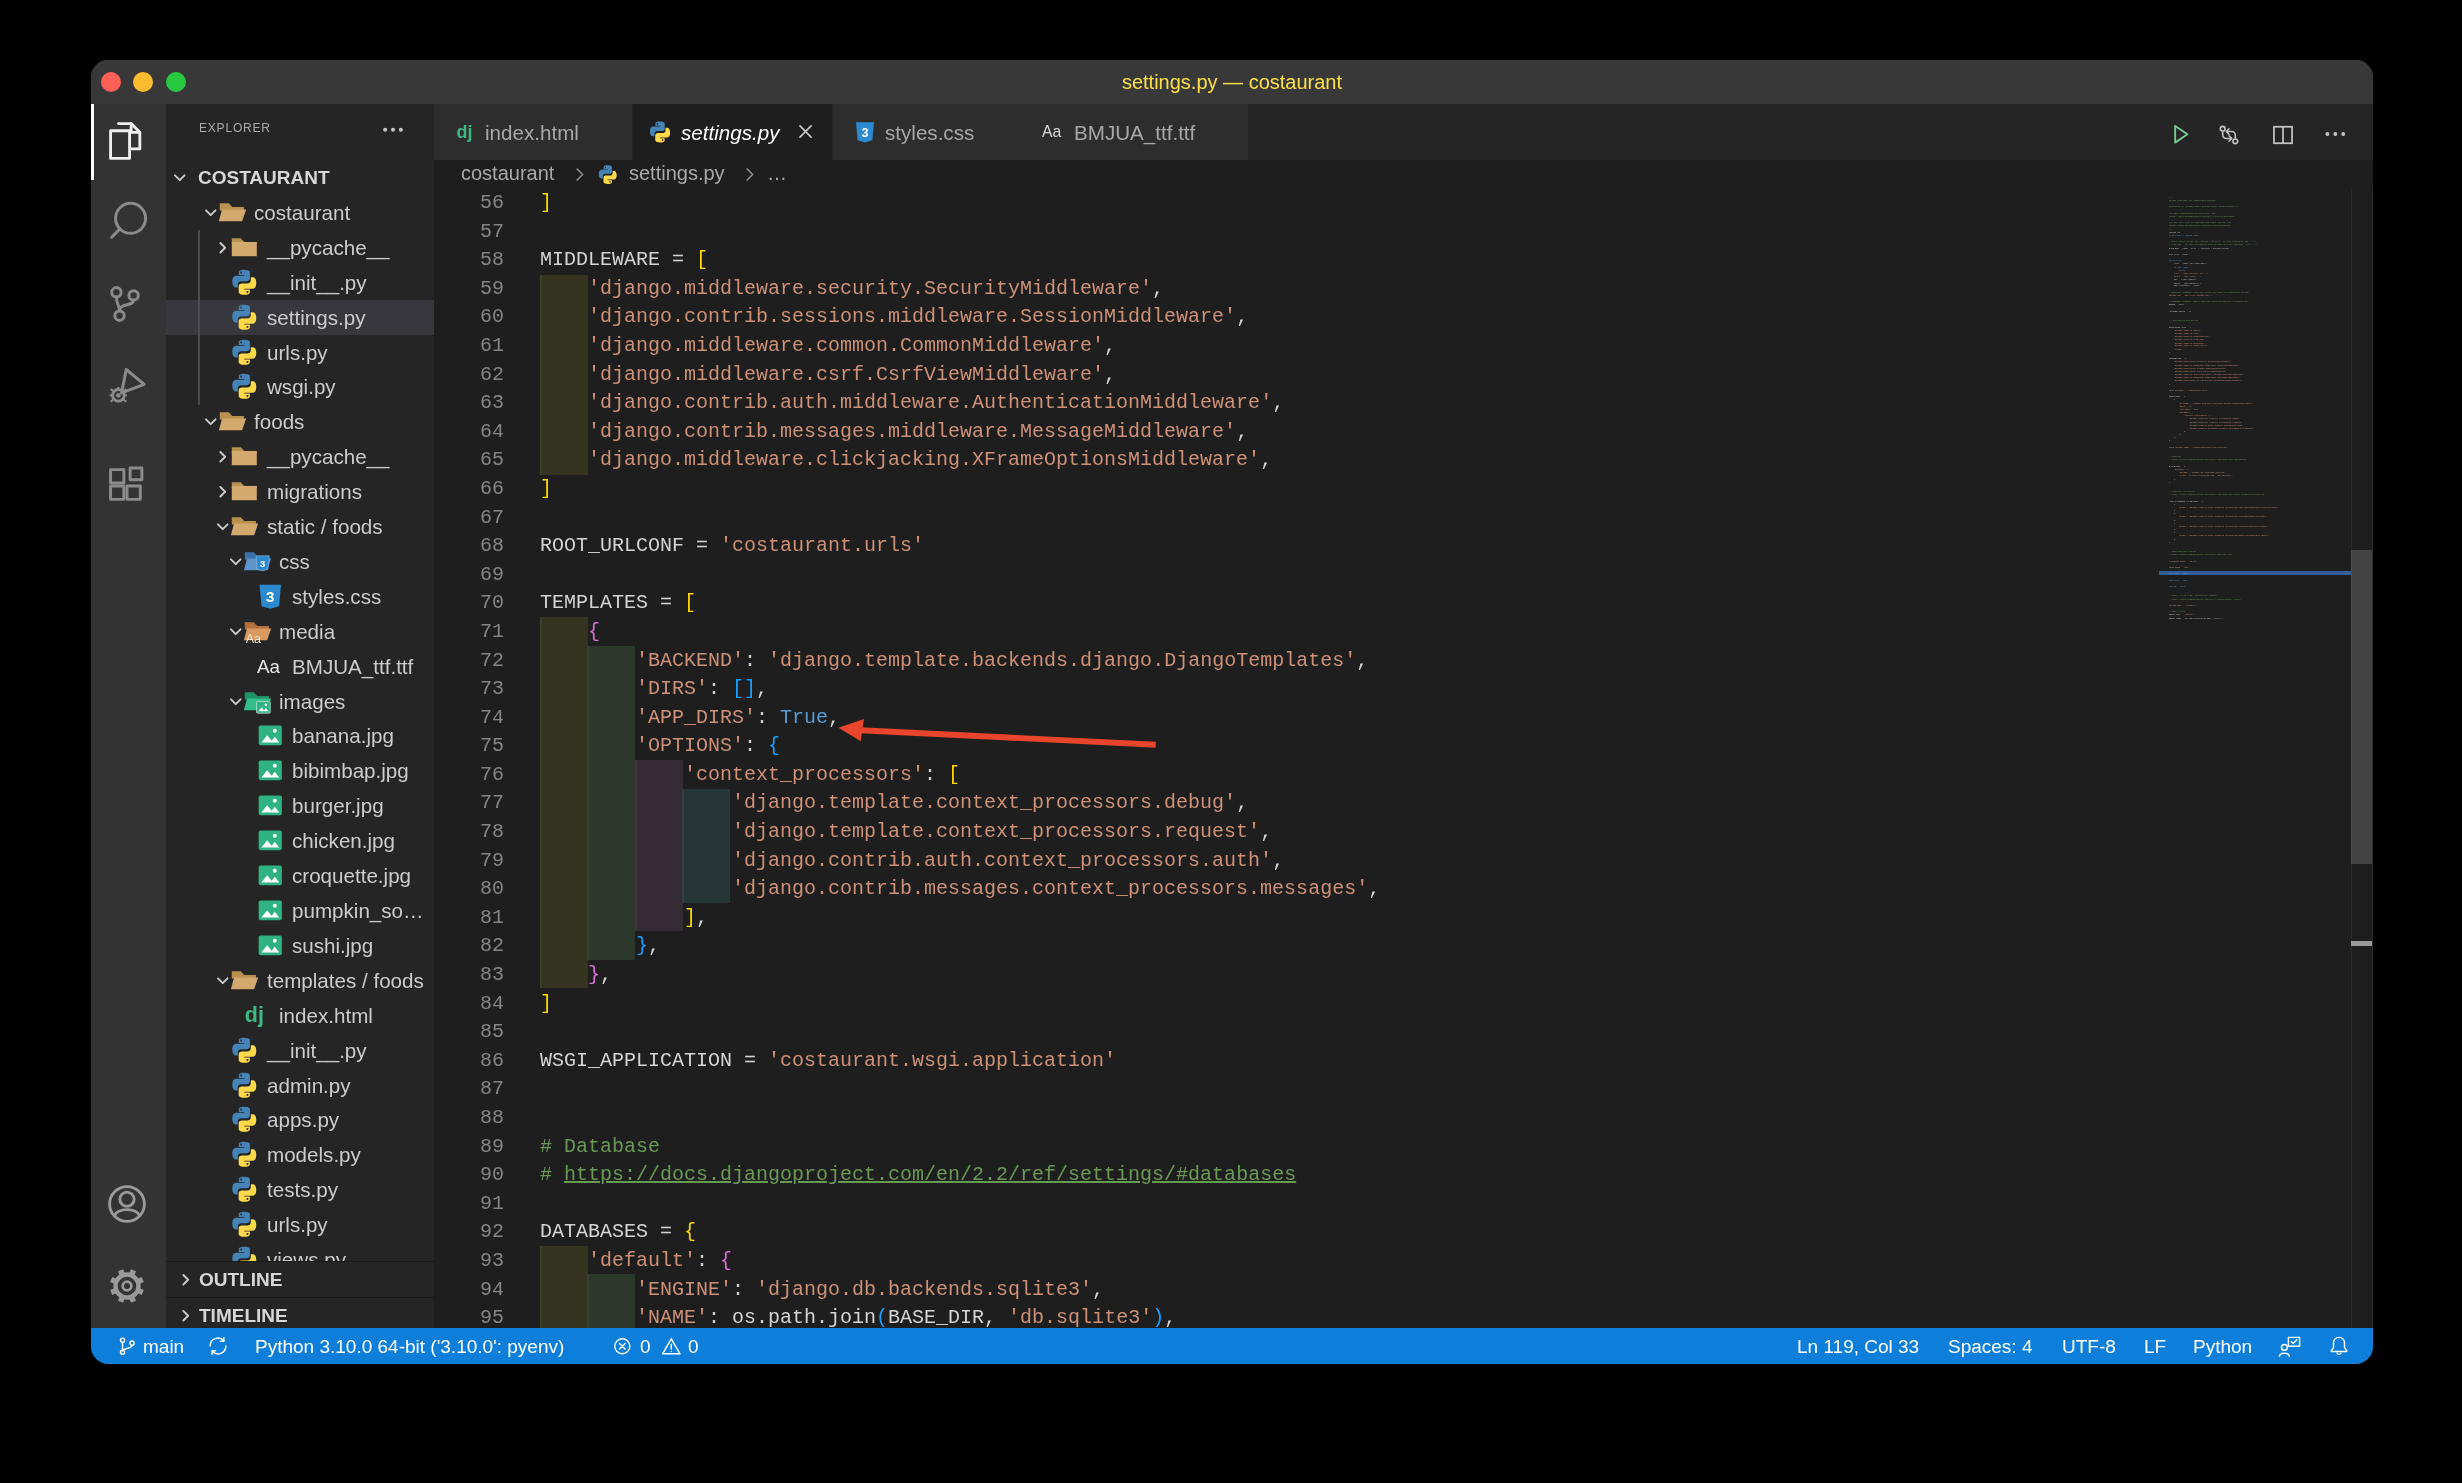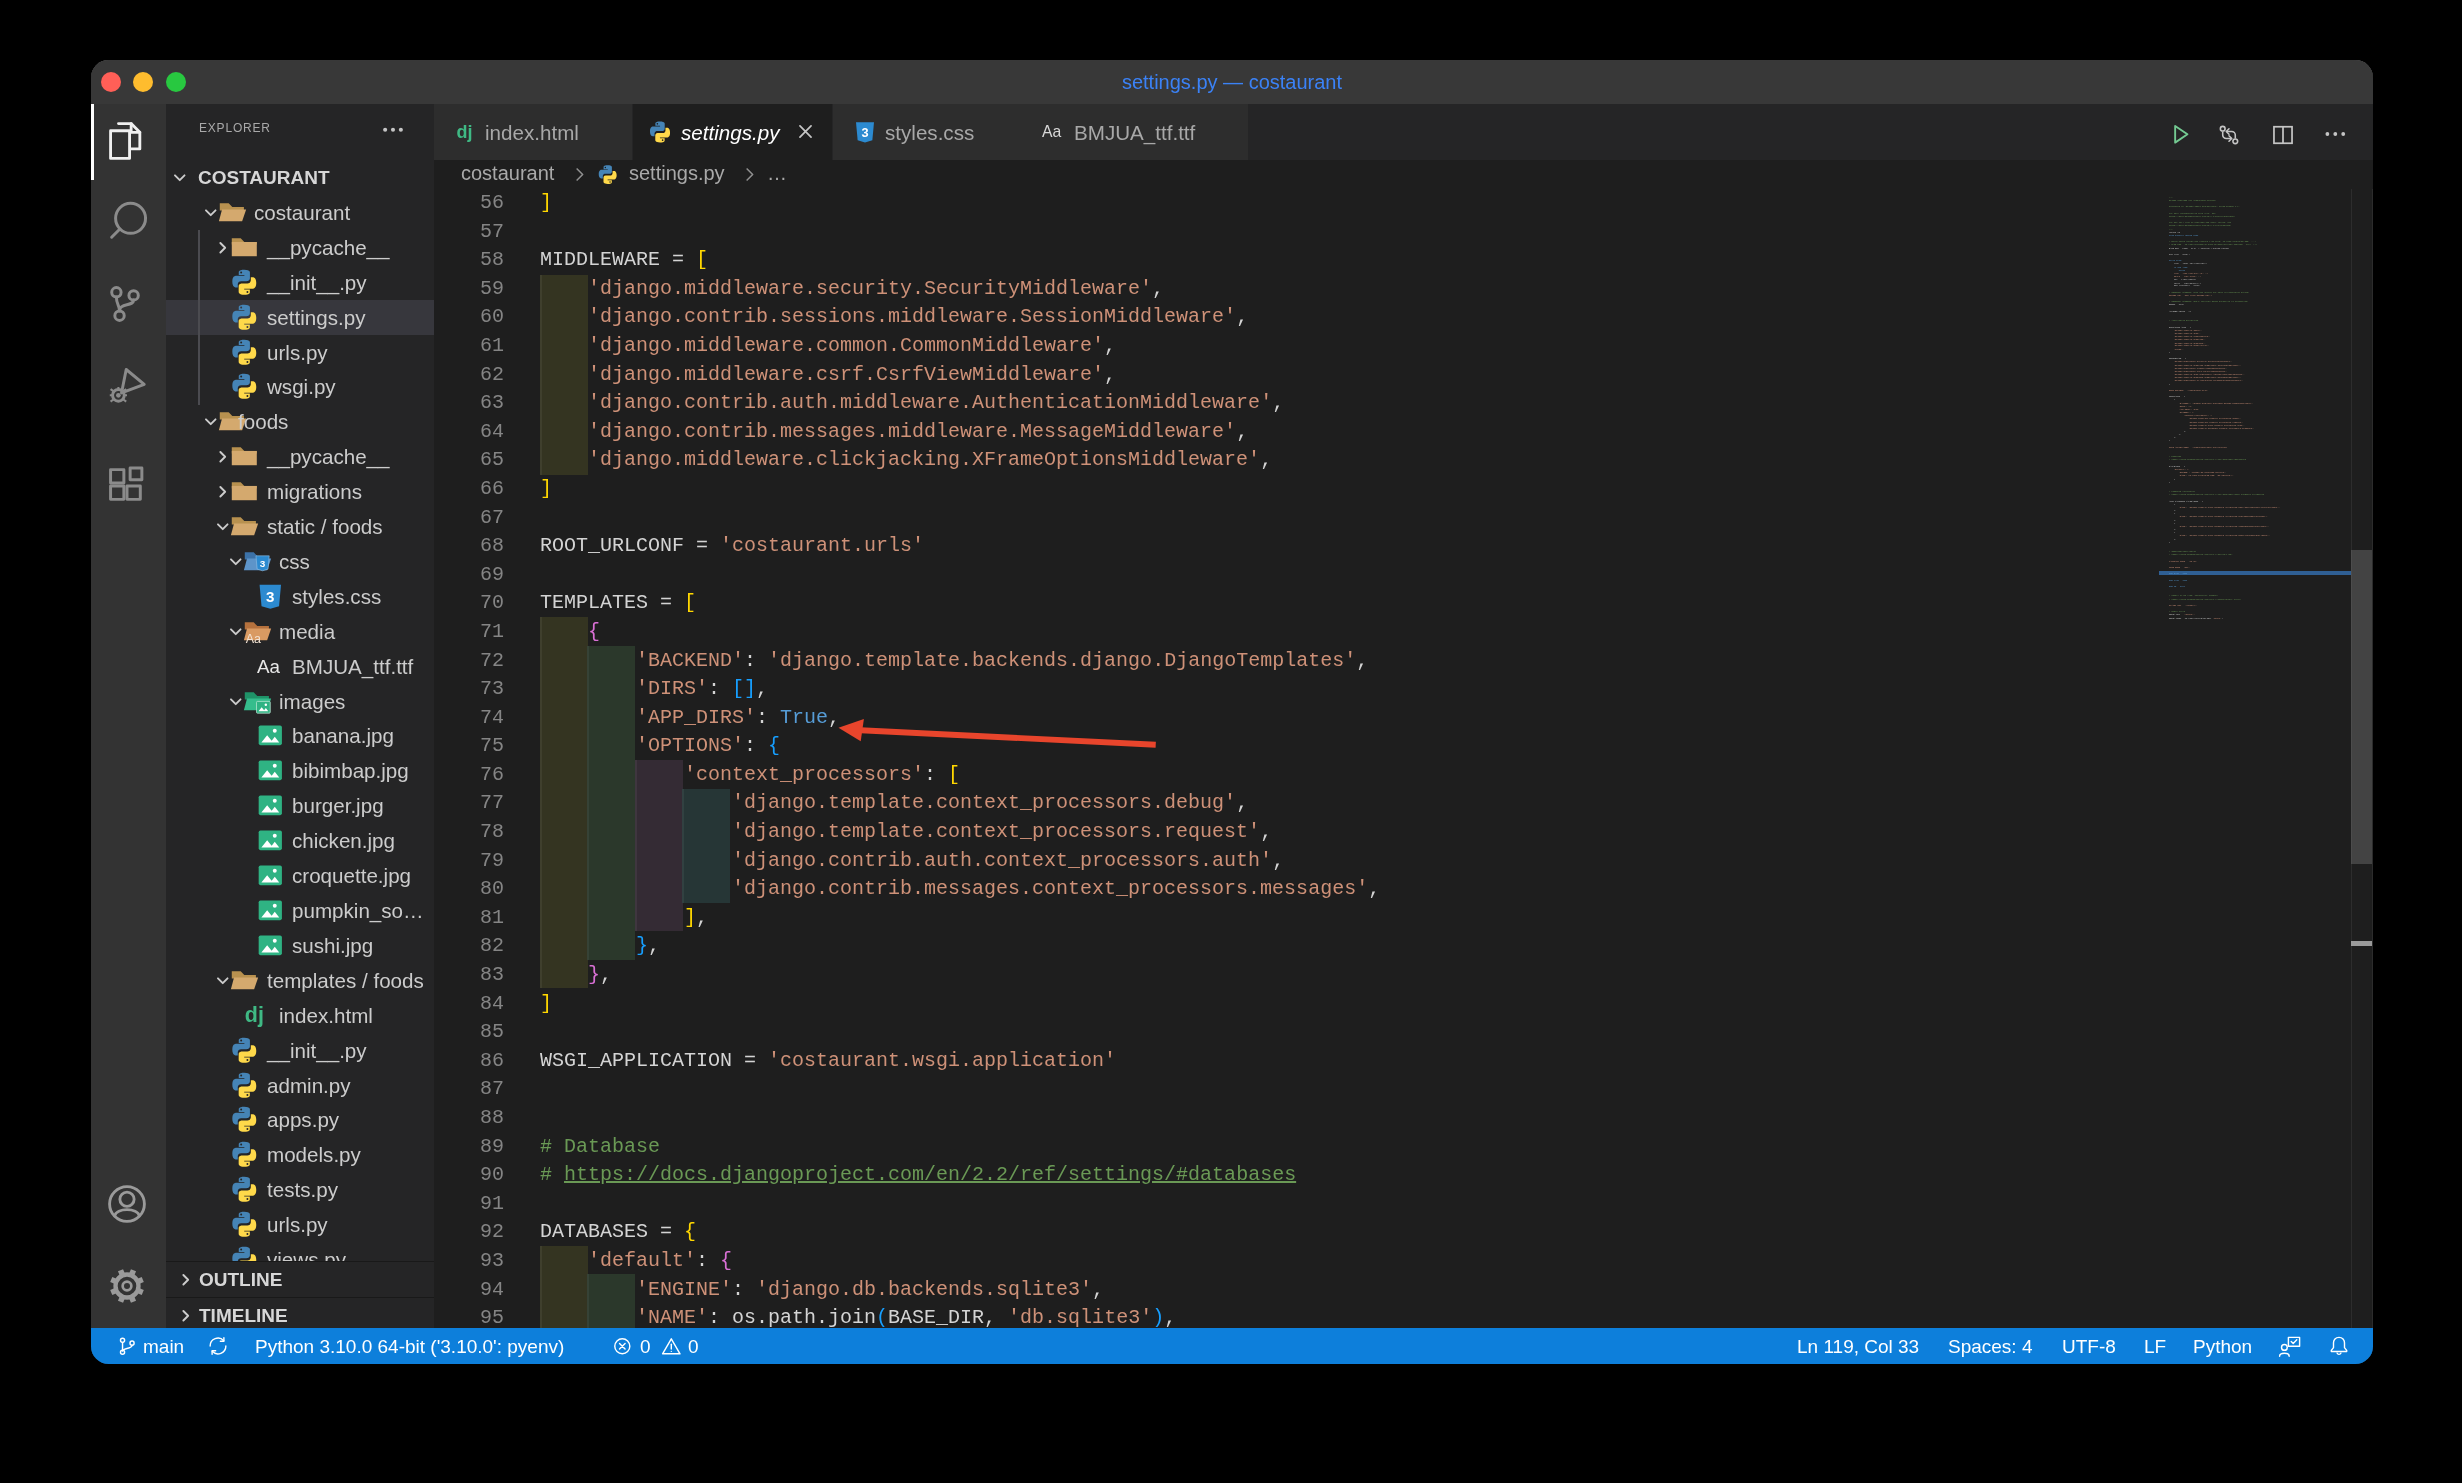--- a/index.html
+++ b/index.html
@@ -1,19 +1,19 @@
 <!DOCTYPE html>
 <html style="font-size:12.7px"><head><meta charset="utf-8"><style>
 *{margin:0;padding:0;box-sizing:border-box}
 html,body{width:2462px;height:1483px;background:#000;overflow:hidden}
 body{font-family:"Liberation Sans",sans-serif;position:relative}
 #win{position:absolute;left:91px;top:60px;width:2282px;height:1304px;background:#1e1e1e;border-radius:17.5px;overflow:hidden;box-shadow:inset 0 0.8px 0 rgba(255,255,255,.28), inset 0 0 0 0.8px rgba(255,255,255,.08)}
 .abs{position:absolute}
 #titlebar{left:0;top:0;width:2282px;height:44px;background:#383838}
-#titletext{left:0;top:0;width:2282px;height:44px;line-height:45px;text-align:center;color:#3b82f6;font-size:20px}
+#titletext{left:0;top:0;width:2282px;height:44px;line-height:45px;text-align:center;color:#fde047;font-size:20px}
 .tl{width:20px;height:20px;border-radius:50%;top:12px}
 #actbar{left:0;top:44px;width:75px;height:1224px;background:#333333}
 #actind{left:0;top:44px;width:3.2px;height:76px;background:#fff}
 #sidebar{left:75px;top:44px;width:268px;height:1224px;background:#252526;overflow:hidden}
 #sbtitle{left:108px;top:61px;color:#a9a9a9;font-size:12px;letter-spacing:0.8px}
 .row{position:absolute;left:0;width:268px;height:35px}
 .row.sel{background:#37373d}
 .rlab{position:absolute;top:0;height:35px;line-height:36px;font-size:20.6px;color:#cccccc;white-space:nowrap}
 .rlab.b{font-weight:bold;font-size:19px;color:#d7d7d7}
 .chev{position:absolute;top:8.7px;width:17.5px;height:17.5px}
@@ -159,21 +159,21 @@
         <div class="rlab" style="left:101px">wsgi.py</div>
       </div>
       <div class="row" style="top:244px">
         <svg class="chev" style="left:36px" width="17.5" height="17.5" viewBox="0 0 22 22">
           <path d="M5 8 l6 6 6-6" fill="none" stroke="#cccccc" stroke-width="2.4" stroke-linecap="round" stroke-linejoin="round"></path>
         </svg>
         <svg class="ric" style="left:52px" width="28.6" height="28.6" viewBox="0 0 32 32">
           <path fill="#b8914f" d="M2 6 h10 l4 4 h13 v4 H2 z"></path>
           <path fill="#d4a96e" d="M4.5 13 h27 l-4.5 13 H1 z"></path>
         </svg>
-        <div class="rlab" style="left:72px">foods</div>
+        <div class="rlab" style="left:88px">foods</div>
       </div>
       <div class="row" style="top:279px">
         <svg class="chev" style="left:48px" width="17.5" height="17.5" viewBox="0 0 22 22">
           <path d="M8 5 l6 6 -6 6" fill="none" stroke="#cccccc" stroke-width="2.4" stroke-linecap="round" stroke-linejoin="round"></path>
         </svg>
         <svg class="ric" style="left:64px" width="28.6" height="28.6" viewBox="0 0 32 32">
           <path fill="#b8914f" d="M2 6 h10 l4 4 h14 v3 H2 z"></path>
           <path fill="#d4a96e" d="M2 10 h28 v16 H2 z"></path>
         </svg>
         <div class="rlab" style="left:101px">__pycache__</div>

